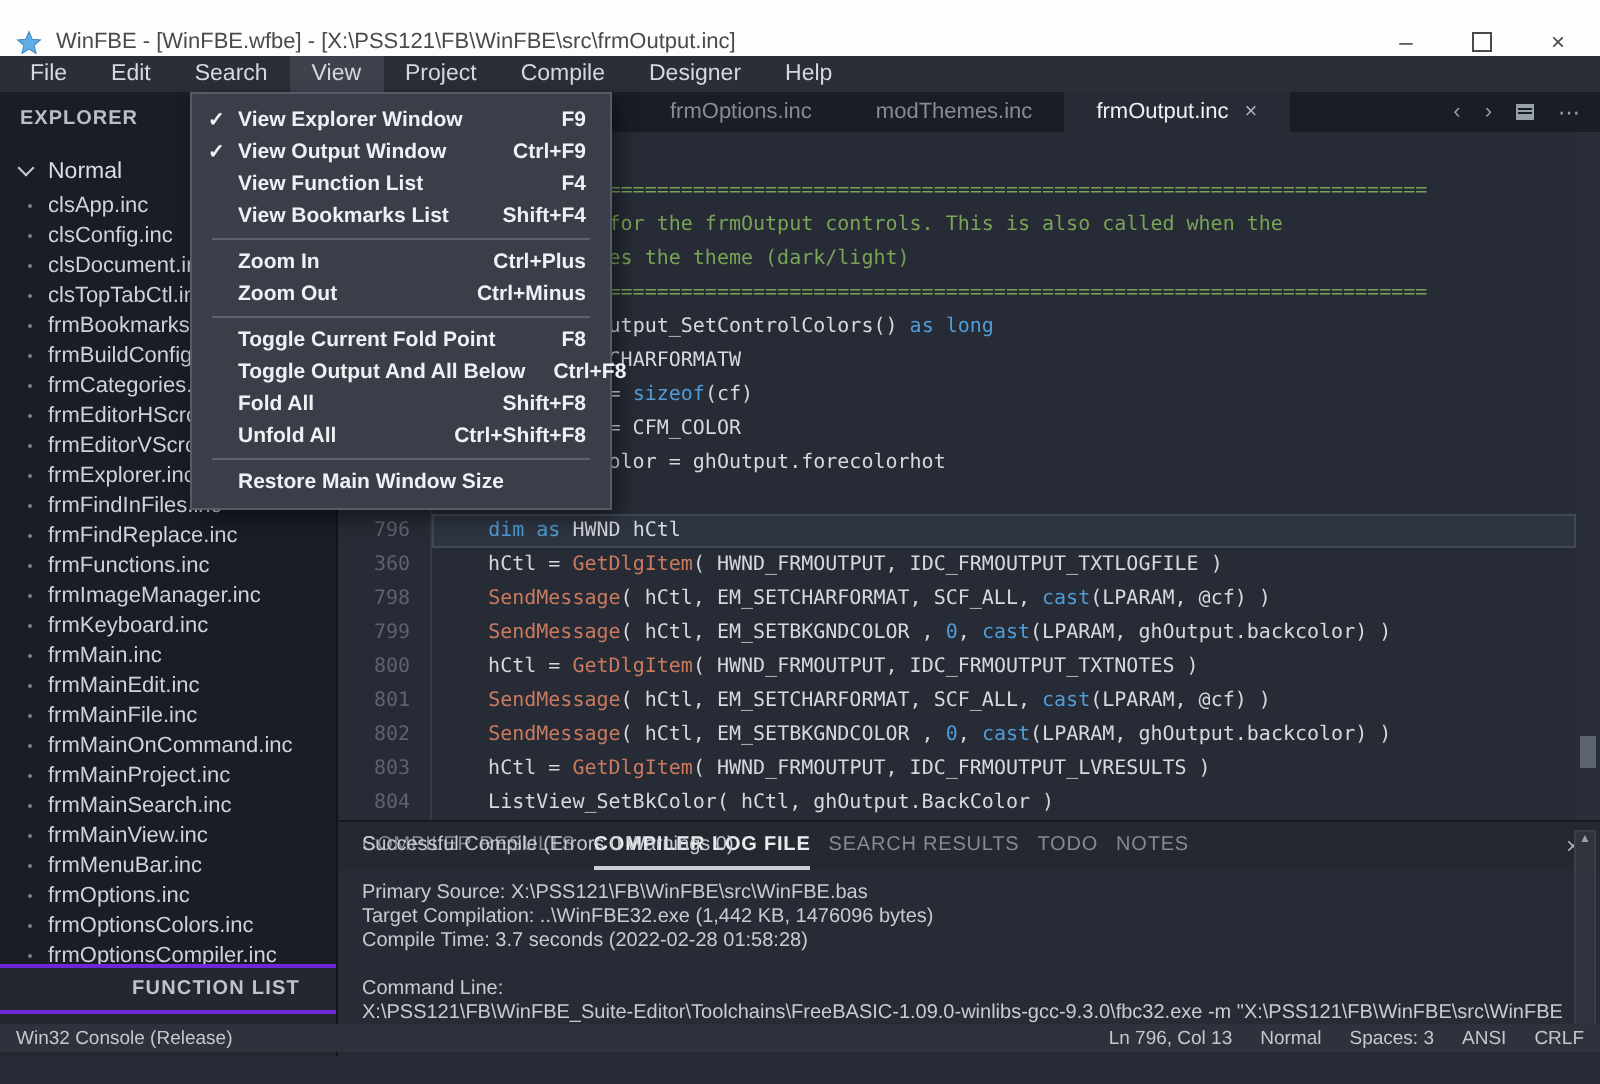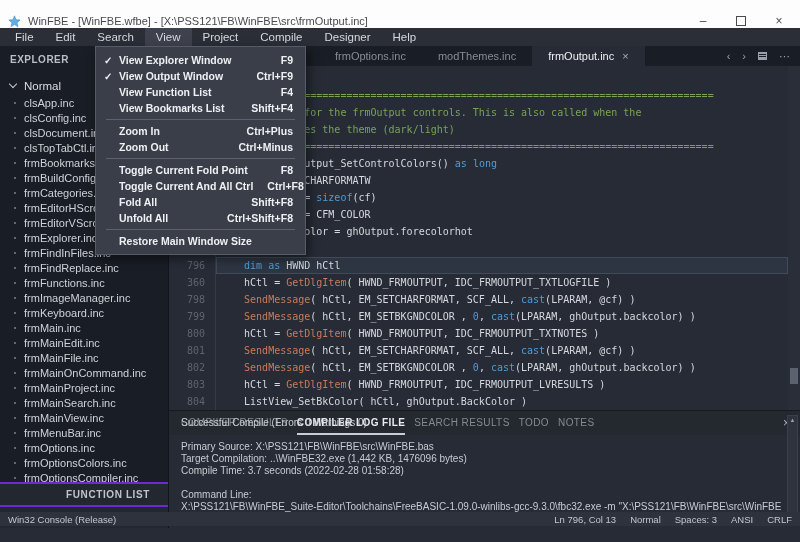--- a/index.html
+++ b/index.html
@@ -347,21 +347,21 @@
       <span class="sc">Ctrl+Minus</span>
     </div>
     <div class="msep"></div>
     <div class="ddrow">
       <span class="chk"></span>
       <span class="lab">Toggle Current Fold Point</span>
       <span class="sc">F8</span>
     </div>
     <div class="ddrow">
       <span class="chk"></span>
-      <span class="lab">Toggle Current And All Ctrl</span>
+      <span class="lab">Toggle Output And All Below</span>
       <span class="sc">Ctrl+F8</span>
     </div>
     <div class="ddrow">
       <span class="chk"></span>
       <span class="lab">Fold All</span>
       <span class="sc">Shift+F8</span>
     </div>
     <div class="ddrow">
       <span class="chk"></span>
       <span class="lab">Unfold All</span>

